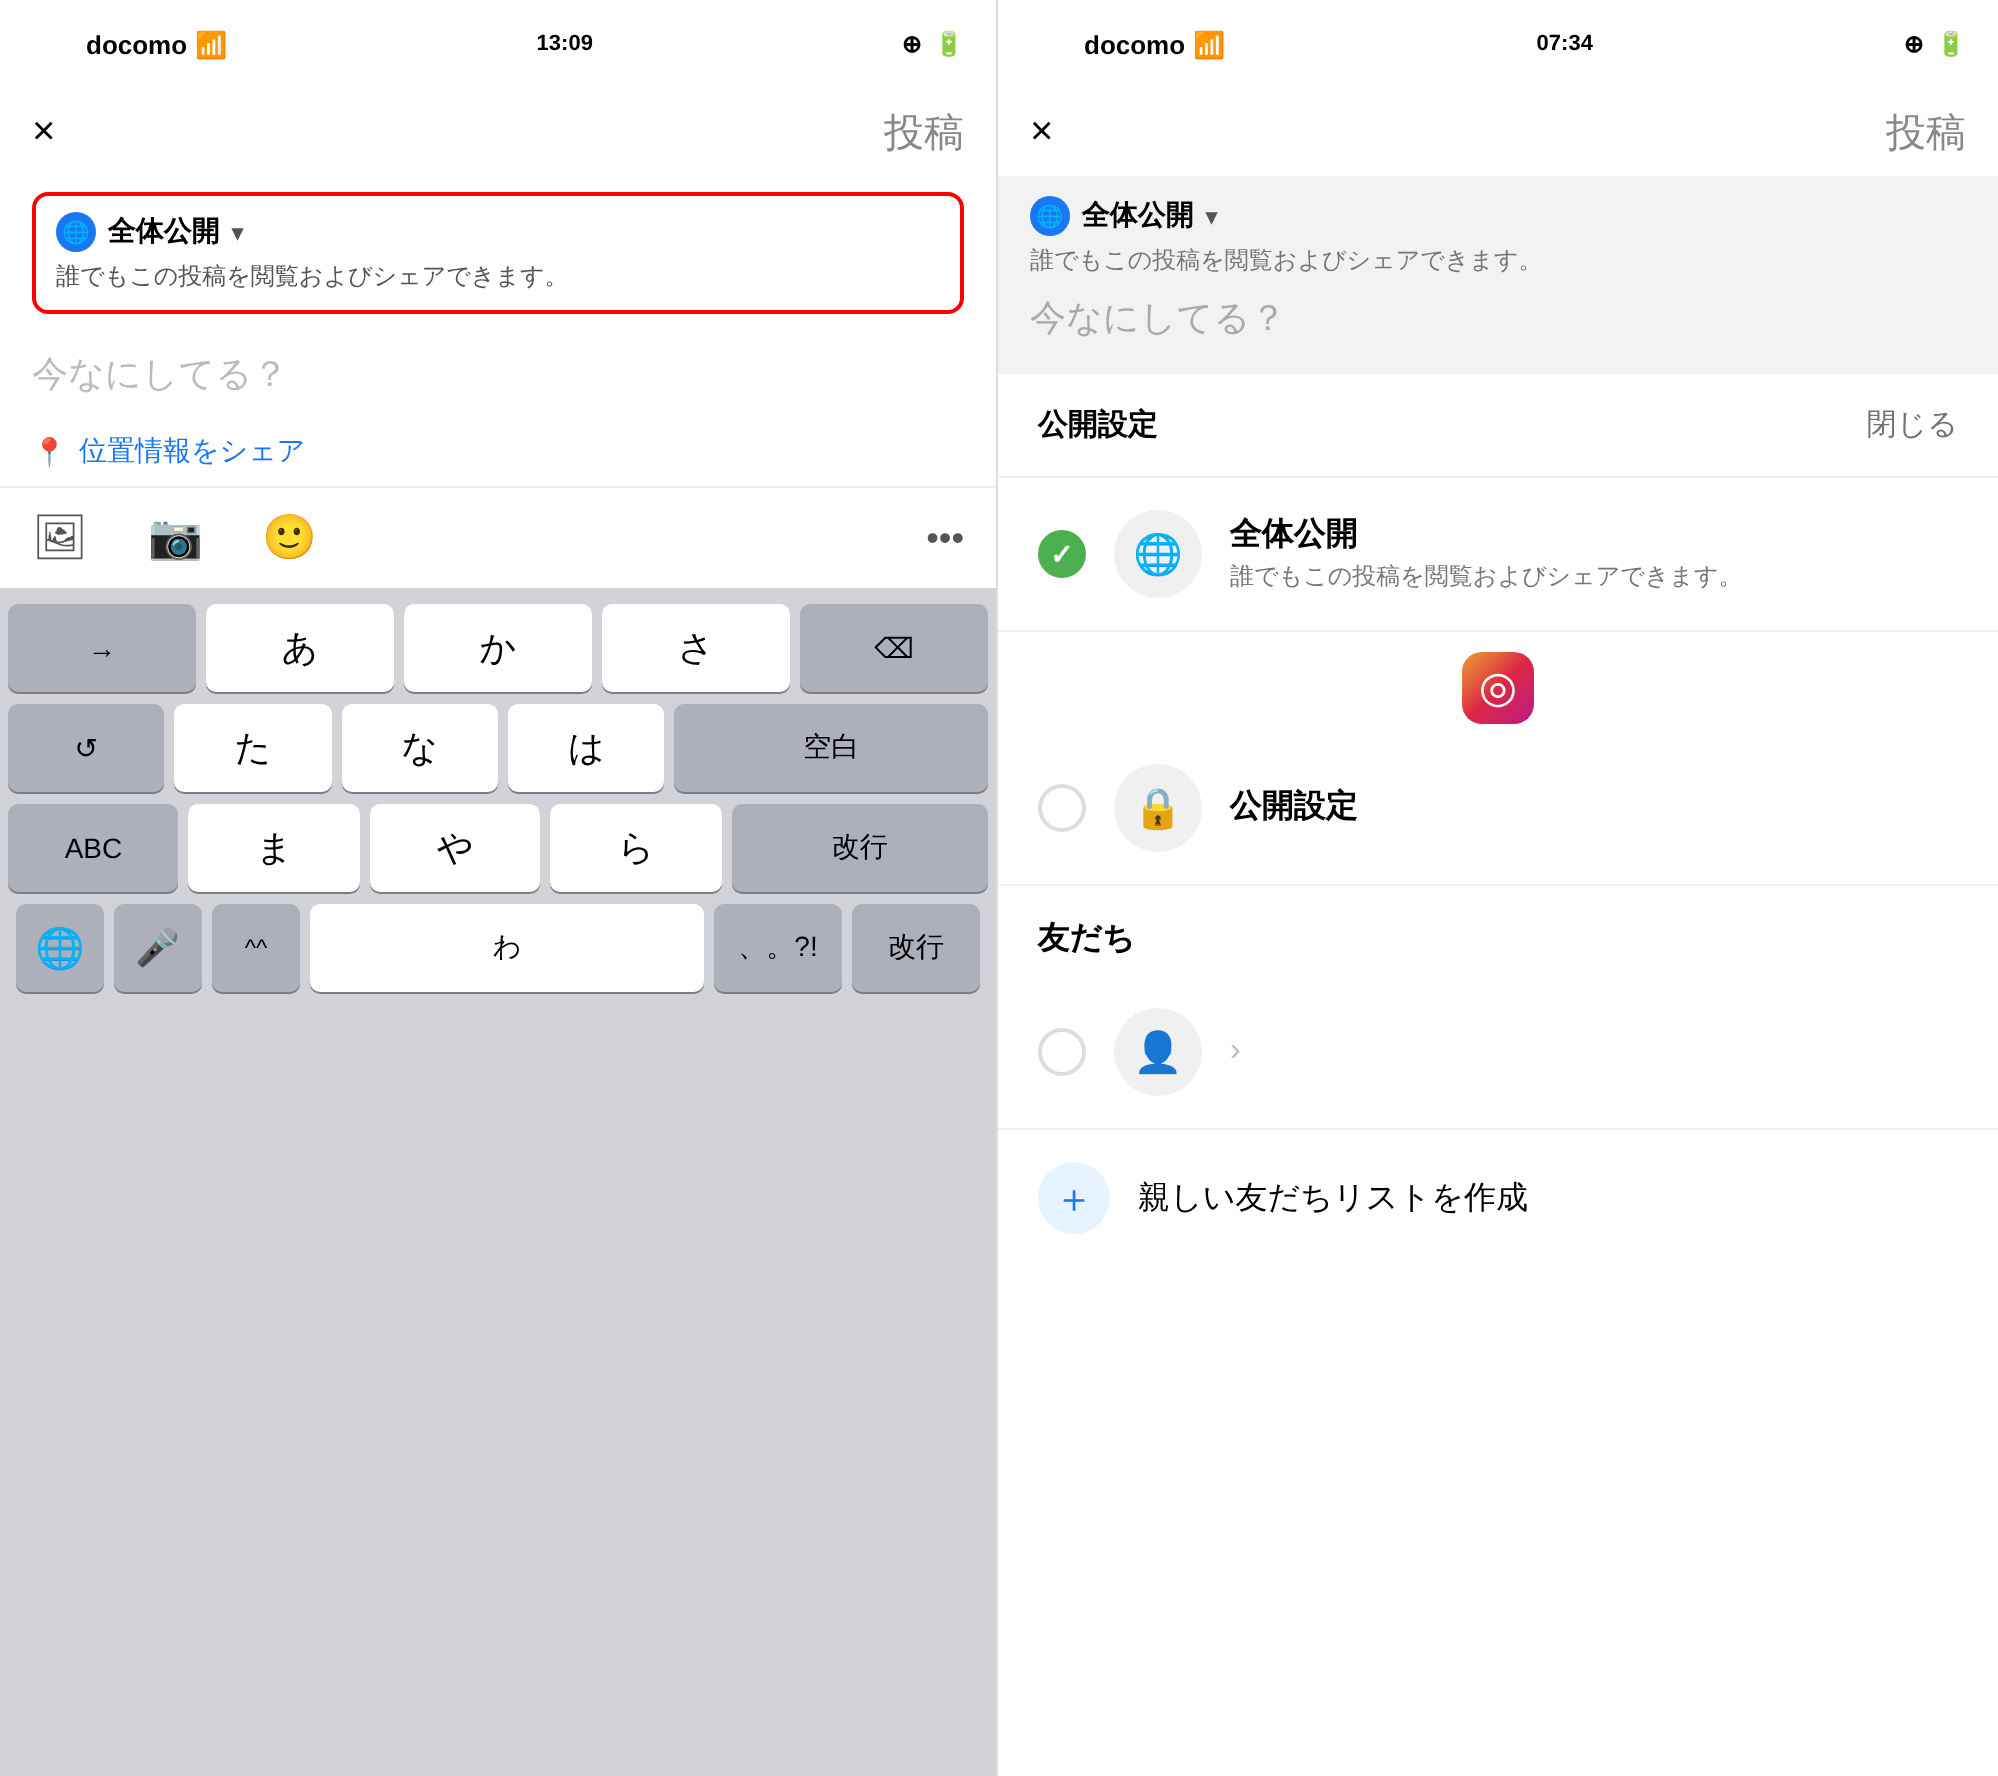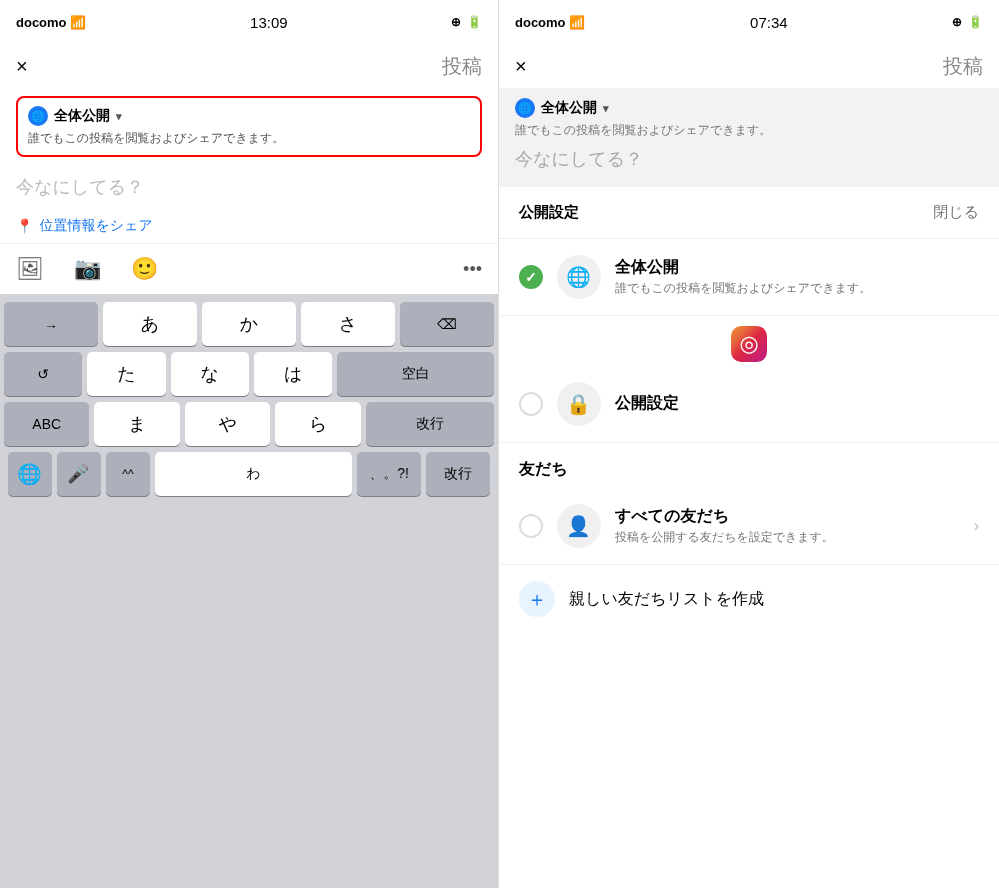--- a/index.html
+++ b/index.html
@@ -24,33 +24,34 @@
     }
 
     .status-bar {
       height: 44px;
       display: flex;
       align-items: center;
       justify-content: space-between;
       padding: 17px 16px;
       font-size: 12px;
       font-weight: 600;
+      margin-left: 27px;
     }
 
     .status-bar-left {
       display: flex;
       align-items: center;
       gap: 4px;
       font-size: 13px;
       font-weight: 600;
     }
 
     .status-bar-center {
-      font-size: 15px;
-      font-weight: 400;
+      font-size: 11px;
+      font-weight: 700;
     }
 
     .status-bar-right {
       display: flex;
       align-items: center;
       gap: 6px;
     }
 
     .nav-bar {
       display: flex;
@@ -536,24 +537,20 @@
       <div class="option-text">
         <div class="option-title">公開設定</div>
       </div>
     </div>
 
     <div class="section-label">友だち</div>
 
     <div class="privacy-option">
       <div class="radio-circle"></div>
       <div class="option-icon-wrap">👤</div>
-      <div class="option-text">
-        <div class="option-title">すべての友だち</div>
-        <div class="option-desc">投稿を公開する友だちを設定できます。</div>
-      </div>
       <span class="option-chevron">›</span>
     </div>
 
     <div class="create-row">
       <div class="create-icon">＋</div>
       <span class="create-label">親しい友だちリストを作成</span>
     </div>
 
   </div>
 </div>

